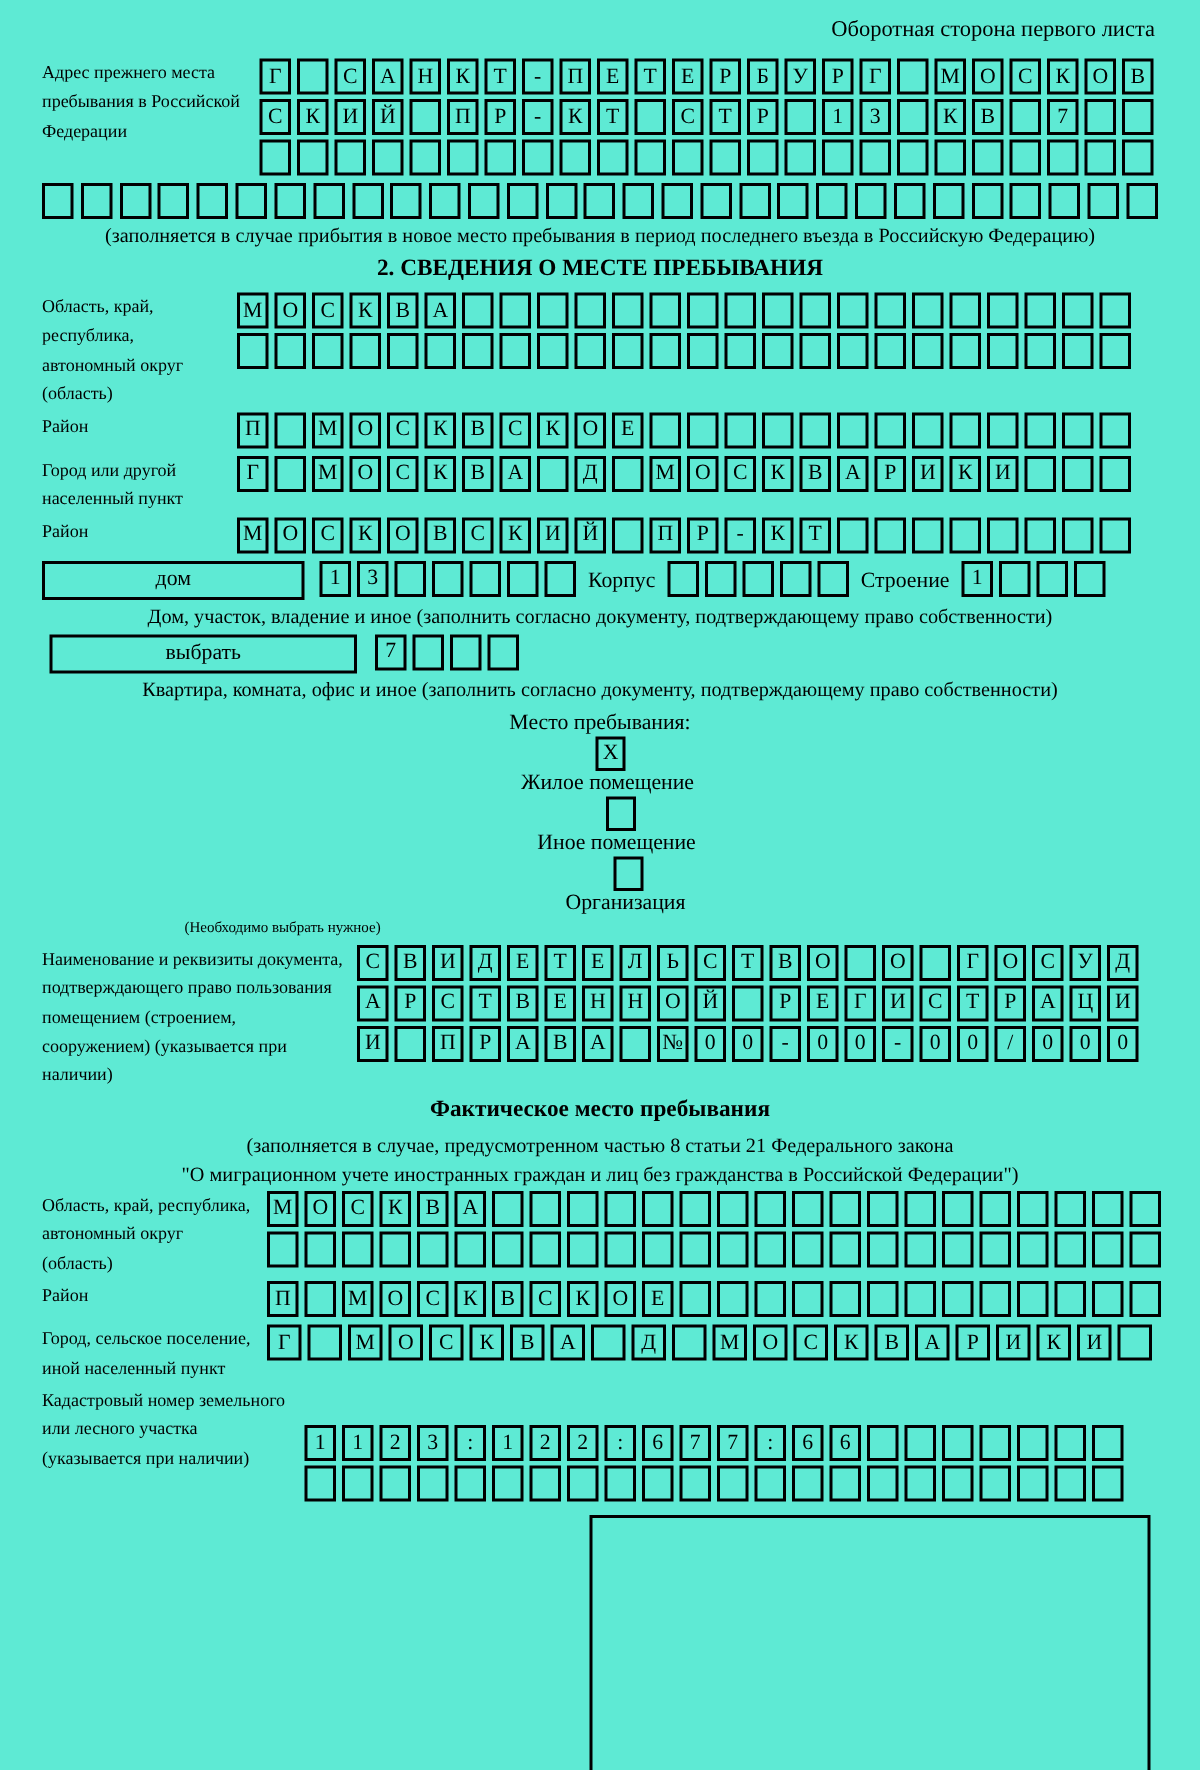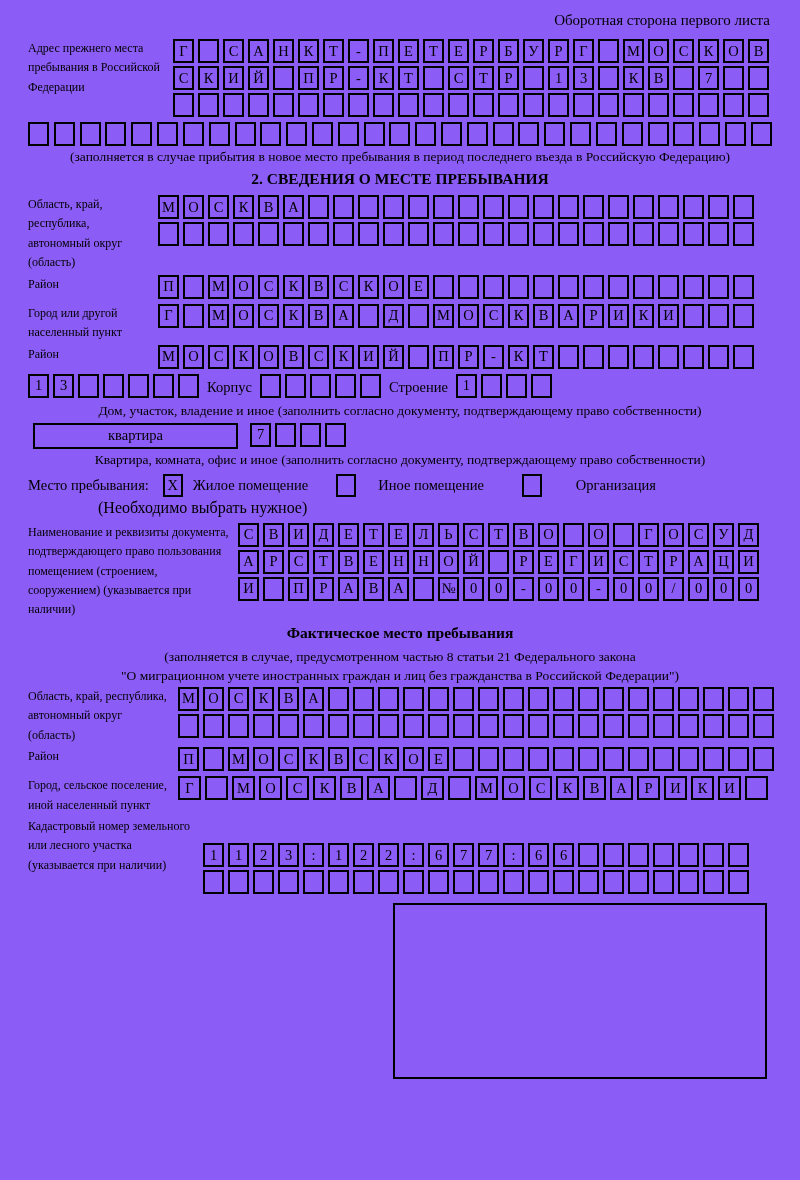--- a/index.html
+++ b/index.html
@@ -1,20 +1,20 @@
 <!DOCTYPE html>
 <html><head>
 <meta charset="utf-8">
 <style>
   html,body{margin:0;padding:0;background:#fff;}
   .page{
     width:800px;height:1180px;box-sizing:border-box;
     padding:8px 28px 0 28px;
     font-family:"Liberation Serif","DejaVu Serif",serif;
-    color:#000;background:#8b5cf6;overflow:hidden;position:relative;
+    color:#000;background:#5eead4;overflow:hidden;position:relative;
   }
   .header-note{ text-align:right; font-size:15px; margin:4px 2px 10px 0; }
   .field{ display:flex; align-items:flex-start; margin-bottom:2px; }
   .flabel{ flex:none; font-size:12px; line-height:1.62; padding-right:6px; box-sizing:border-box; }
   .w145{ width:145px; } .w130{ width:130px; } .w210{ width:210px; } .w150{ width:150px; } .w175{ width:175px; }
   .rows{ flex:1 1 auto; min-width:0; }
   .cellrow{ display:flex; gap:4px; margin-bottom:3px; }
   .cell{
     flex:0 0 auto; width:21px; height:24px; box-sizing:border-box;
     border:2px solid #000; display:flex; align-items:center; justify-content:center;
@@ -25,26 +25,26 @@
   .caption{ font-size:13.5px; margin:1px 0 4px 0;text-align:center; }
   .center{ text-align:center; }
   .sect-title{ font-size:15.5px; font-weight:bold; text-align:center; margin:5px 0 7px 0; }
   .widebox{
     flex:none; box-sizing:border-box; border:2px solid #000; height:26px;
     display:flex; align-items:center; justify-content:center; font-size:14.5px;
   }
   .dom-box{ width:175px; margin-right:10px; }
   .kv-box{ width:205px; margin-left:5px; margin-right:12px; }
   .inline-lbl{ font-size:14.5px; line-height:26px; margin:0 8px; flex:none; }
-  .mesto-row{ display:flex; align-items:center; margin:6px 0 2px 0; font-size:14.5px; }
+  .mesto-row{ display:flex; align-items:center; margin:6px 0 2px 0; font-size:14.5px;flex-direction:column; }
   .checkbox{
     flex:none; width:20px; height:23px; box-sizing:border-box; border:2px solid #000;
     display:flex; align-items:center; justify-content:center; font-size:14.5px;
   }
-  .mesto-note{ font-size:16px; margin:2px 0 6px 70px; }
+  .mesto-note{ font-size:10px; margin:2px 0 6px 95px; }
   .fact-note{ font-size:13.5px; text-align:center; margin:0 0 3px 0; }
   .stamp-box{
     margin-left:365px; width:374px; height:176px; box-sizing:border-box;
     border:2px solid #000; margin-top:6px;
   }
   .mt2{margin-top:2px;} .mt4{margin-top:4px;}
 </style>
 </head>
 <body>
 
@@ -318,20 +318,21 @@
           <span class="cell"></span>
           <span class="cell"></span>
           <span class="cell"></span>
           <span class="cell"></span>
           <span class="cell"></span>
         </div>
     </div>
   </div>
 
   <div class="field mt2">
+    <div class="widebox dom-box">дом</div>
     <div class="cellrow">
         <span class="cell">1</span>
         <span class="cell">3</span>
         <span class="cell"></span>
         <span class="cell"></span>
         <span class="cell"></span>
         <span class="cell"></span>
         <span class="cell"></span>
       </div>
     <div class="inline-lbl">Корпус</div>
@@ -346,21 +347,21 @@
     <div class="cellrow">
         <span class="cell">1</span>
         <span class="cell"></span>
         <span class="cell"></span>
         <span class="cell"></span>
       </div>
   </div>
   <div class="caption">Дом, участок, владение и иное (заполнить согласно документу, подтверждающему право собственности)</div>
 
   <div class="field mt2">
-    <div class="widebox kv-box">квартира</div>
+    <div class="widebox kv-box">выбрать</div>
     <div class="cellrow">
         <span class="cell">7</span>
         <span class="cell"></span>
         <span class="cell"></span>
         <span class="cell"></span>
       </div>
   </div>
   <div class="caption">Квартира, комната, офис и иное (заполнить согласно документу, подтверждающему право собственности)</div>
 
   <div class="mesto-row">

